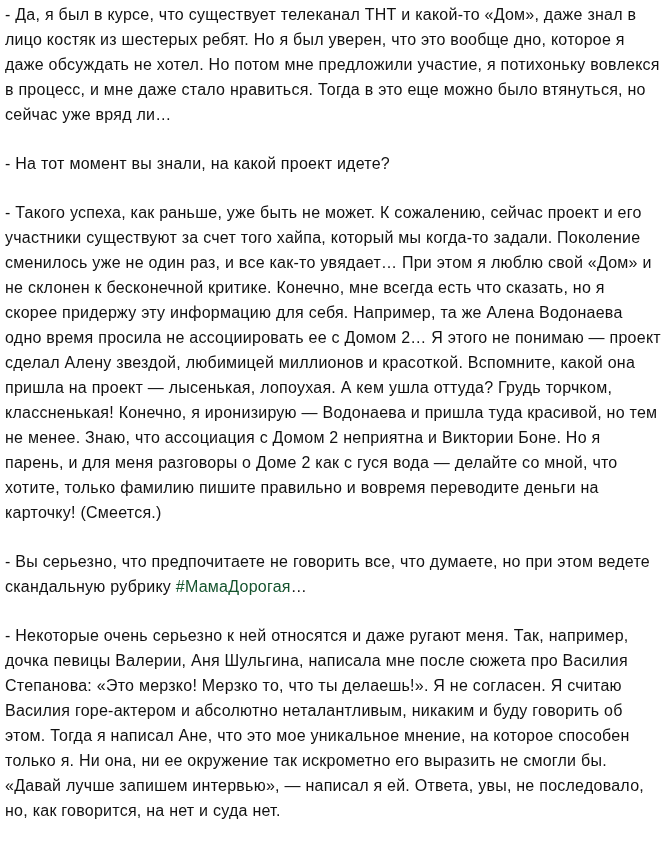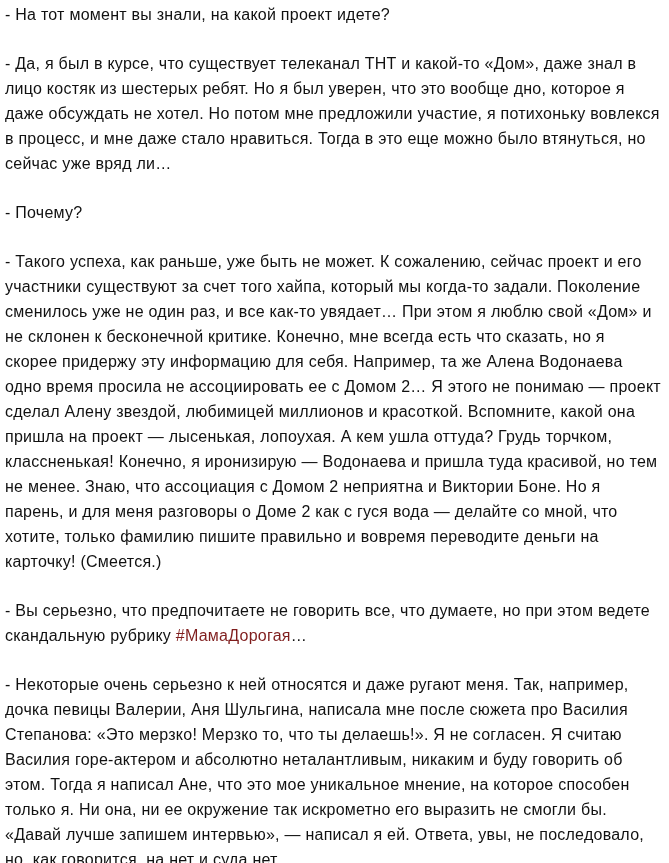--- a/index.html
+++ b/index.html
@@ -21,35 +21,34 @@
     line-height: 25px;
     letter-spacing: 0.25px;
     color: #111111;
     text-align: left;
   }
   .para {
     margin: 0 0 24px 0;
     padding: 0;
   }
   .hashtag {
-    color: #7f1d1d;
+    color: #14532d;
     text-decoration: none;
     cursor: pointer;
   }
 </style>
 </head>
 <body>
 
 <div class="article">
 
+  <p class="para">- Да, я был в курсе, что существует телеканал ТНТ и какой-то «Дом», даже знал в лицо костяк из шестерых ребят. Но я был уверен, что это вообще дно, которое я даже обсуждать не хотел. Но потом мне предложили участие, я потихоньку вовлекся в процесс, и мне даже стало нравиться. Тогда в это еще можно было втянуться, но сейчас уже вряд ли…</p>
+
   <p class="para">- На тот момент вы знали, на какой проект идете?</p>
 
-  <p class="para">- Да, я был в курсе, что существует телеканал ТНТ и какой-то «Дом», даже знал в лицо костяк из шестерых ребят. Но я был уверен, что это вообще дно, которое я даже обсуждать не хотел. Но потом мне предложили участие, я потихоньку вовлекся в процесс, и мне даже стало нравиться. Тогда в это еще можно было втянуться, но сейчас уже вряд ли…</p>
-
-  <p class="para">- Почему?</p>
 
   <p class="para">- Такого успеха, как раньше, уже быть не может. К сожалению, сейчас проект и его участники существуют за счет того хайпа, который мы когда-то задали. Поколение сменилось уже не один раз, и все как-то увядает… При этом я люблю свой «Дом» и не склонен к бесконечной критике. Конечно, мне всегда есть что сказать, но я скорее придержу эту информацию для себя. Например, та же Алена Водонаева одно время просила не ассоциировать ее с Домом 2… Я этого не понимаю — проект сделал Алену звездой, любимицей миллионов и красоткой. Вспомните, какой она пришла на проект — лысенькая, лопоухая. А кем ушла оттуда? Грудь торчком, классненькая! Конечно, я иронизирую — Водонаева и пришла туда красивой, но тем не менее. Знаю, что ассоциация с Домом 2 неприятна и Виктории Боне. Но я парень, и для меня разговоры о Доме 2 как с гуся вода — делайте со мной, что хотите, только фамилию пишите правильно и вовремя переводите деньги на карточку! (Смеется.)</p>
 
   <p class="para"><span>- Вы серьезно, что предпочитаете не говорить все, что думаете, но при этом ведете скандальную рубрику </span><a class="hashtag">#МамаДорогая</a><span>…</span></p>
 
   <p class="para">- Некоторые очень серьезно к ней относятся и даже ругают меня. Так, например, дочка певицы Валерии, Аня Шульгина, написала мне после сюжета про Василия Степанова: «Это мерзко! Мерзко то, что ты делаешь!». Я не согласен. Я считаю Василия горе-актером и абсолютно неталантливым, никаким и буду говорить об этом. Тогда я написал Ане, что это мое уникальное мнение, на которое способен только я. Ни она, ни ее окружение так искрометно его выразить не смогли бы. «Давай лучше запишем интервью», — написал я ей. Ответа, увы, не последовало, но, как говорится, на нет и суда нет.</p>
 
 </div>
 
 </body></html>

